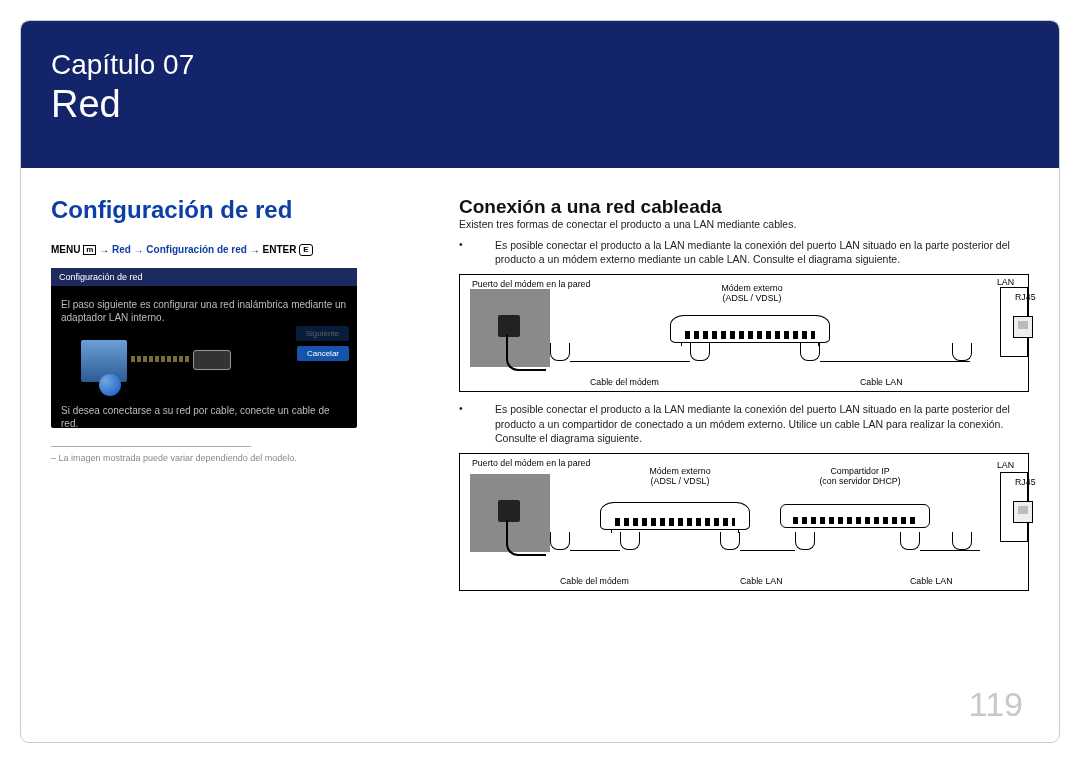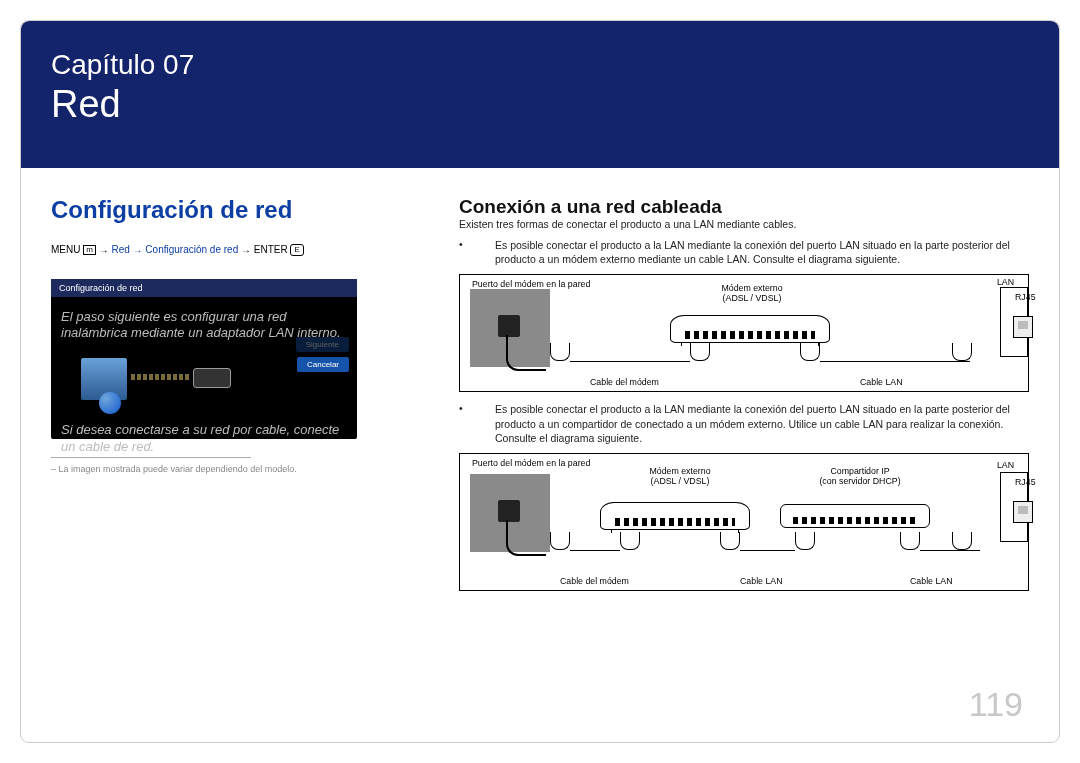--- a/index.html
+++ b/index.html
@@ -6,29 +6,29 @@
   body { font-family: Arial, Helvetica, sans-serif; background: #fff; width: 1080px; height: 763px; position: relative; overflow: hidden; }
   .page { position: absolute; left: 20px; top: 20px; right: 20px; bottom: 20px; border: 1px solid #ccc; border-radius: 9px; background: #fff; overflow: hidden; }
   .chapter-header { background: #14246b; color: #fff; padding: 28px 30px 42px 30px; border-top-left-radius: 8px; border-top-right-radius: 8px; }
   .chapter-label { font-size: 28px; font-weight: 300; margin-bottom: 2px; }
   .chapter-title { font-size: 38px; font-weight: 400; }
   .content { display: flex; padding: 28px 30px 10px 30px; gap: 28px; }
   .left-col { flex: 0 0 380px; }
   .right-col { flex: 1; }
   .section-title-blue { color: #0c3ea3; font-size: 24px; font-weight: 700; margin-bottom: 20px; }
   .section-title-black { color: #111; font-size: 19px; font-weight: 700; }
-  .menu-path { font-size: 10px; font-weight: 400; color: #000; margin-bottom: 23px; }
+  .menu-path { font-size: 10px; font-weight: 700; color: #000; margin-bottom: 12px; }
   .menu-path .highlight { color: #0c3ea3; }
   .menu-path .icon-box { display: inline-block; border: 1px solid #000; font-size: 8px; padding: 0 2px; line-height: 1; vertical-align: 1px; }
   .menu-path .icon-enter { display: inline-block; border: 1px solid #000; border-radius: 3px; font-size: 8px; padding: 0 3px; line-height: 1.2; vertical-align: 1px; }
 
   .screenshot { width: 306px; height: 160px; background: #000; border-radius: 2px; position: relative; color: #cfcfcf; font-size: 8px; }
   .screenshot .titlebar { background: #1c2a5e; color: #fff; font-size: 9px; padding: 4px 8px; }
   .screenshot .body { padding: 12px 10px 8px 10px; }
-  .screenshot .line { font-size: 13px; color: #bcbcbc; line-height: 1.3; font-style: italic; }
+  .screenshot .line { font-size: 10px; color: #bcbcbc; line-height: 1.3; }
   .screenshot .illustration { margin: 10px 0 10px 20px; width: 160px; height: 60px; position: relative; }
   .screenshot .screen-dev { position: absolute; left: 0; top: 6px; width: 46px; height: 42px; background: linear-gradient(#6aa0d8,#2c5b92); border-radius: 2px; }
   .screenshot .connector { position: absolute; left: 50px; top: 22px; width: 60px; height: 6px; background: repeating-linear-gradient(90deg,#7a6b3a 0 4px,#000 4px 6px); }
   .screenshot .router { position: absolute; left: 112px; top: 16px; width: 38px; height: 20px; background: #333; border: 1px solid #999; border-radius: 3px; }
   .screenshot .globe { position: absolute; left: 18px; bottom: -2px; width: 22px; height: 22px; border-radius: 50%; background: radial-gradient(circle at 30% 30%, #6fa8dc, #1155cc); }
   .screenshot .btn { position: absolute; right: 8px; background: #1653aa; color: #fff; font-size: 8px; padding: 3px 10px; border-radius: 2px; }
   .screenshot .btn1 { top: 58px; opacity: .35; }
   .screenshot .btn2 { top: 78px; }
   .footnote-rule { border: none; border-top: 1px solid #aaa; width: 200px; margin: 18px 0 6px 0; }
   .footnote { font-size: 9px; color: #888; }

